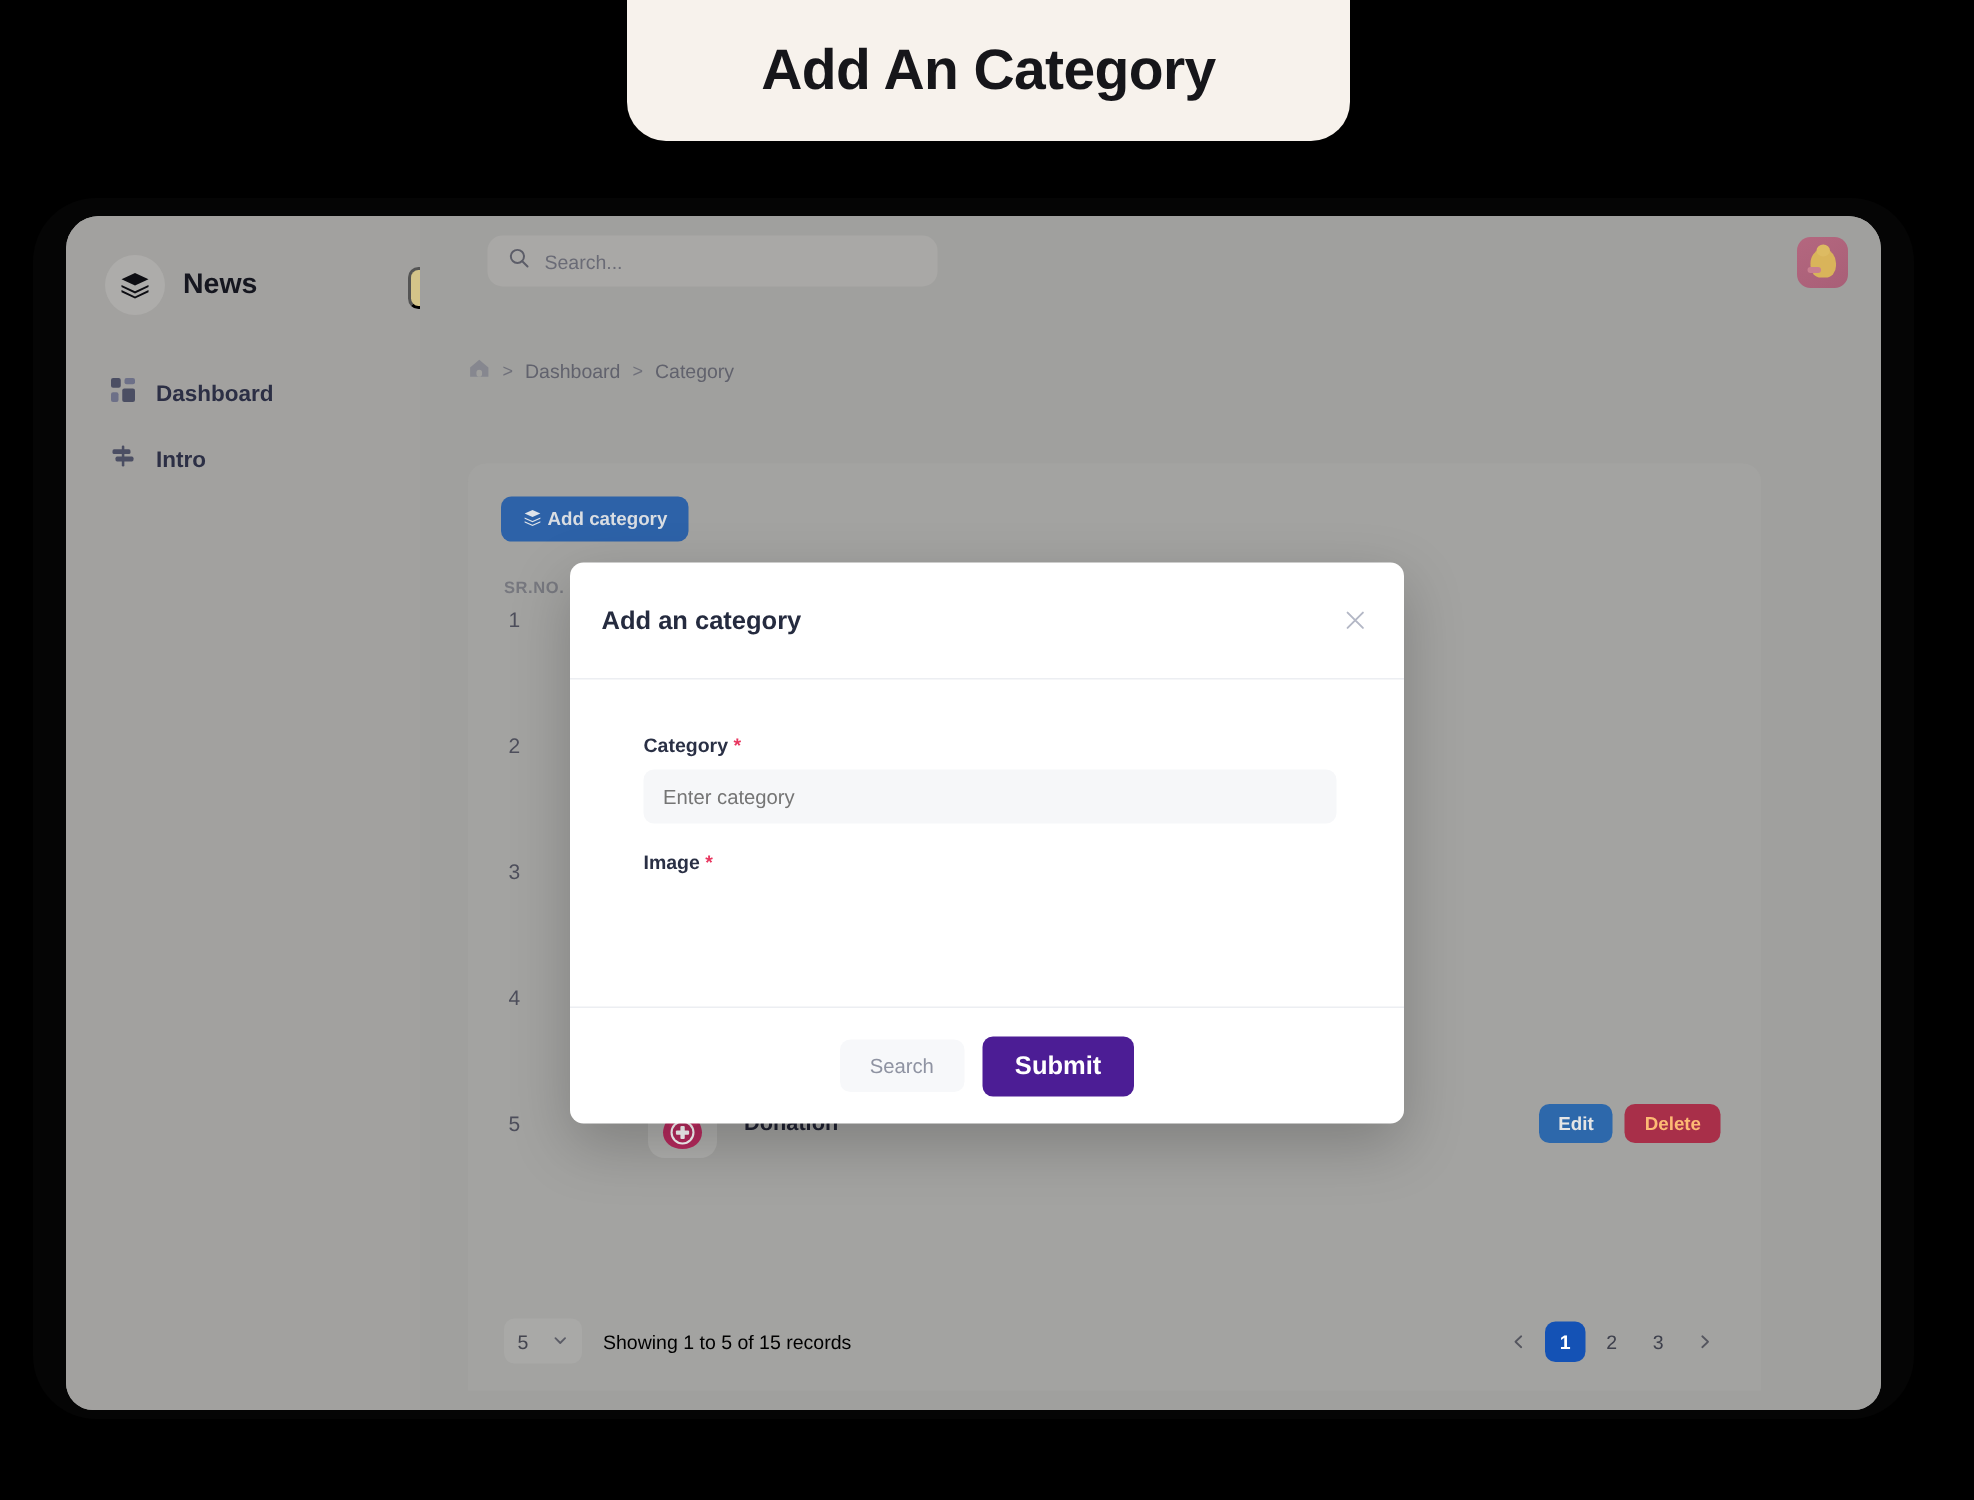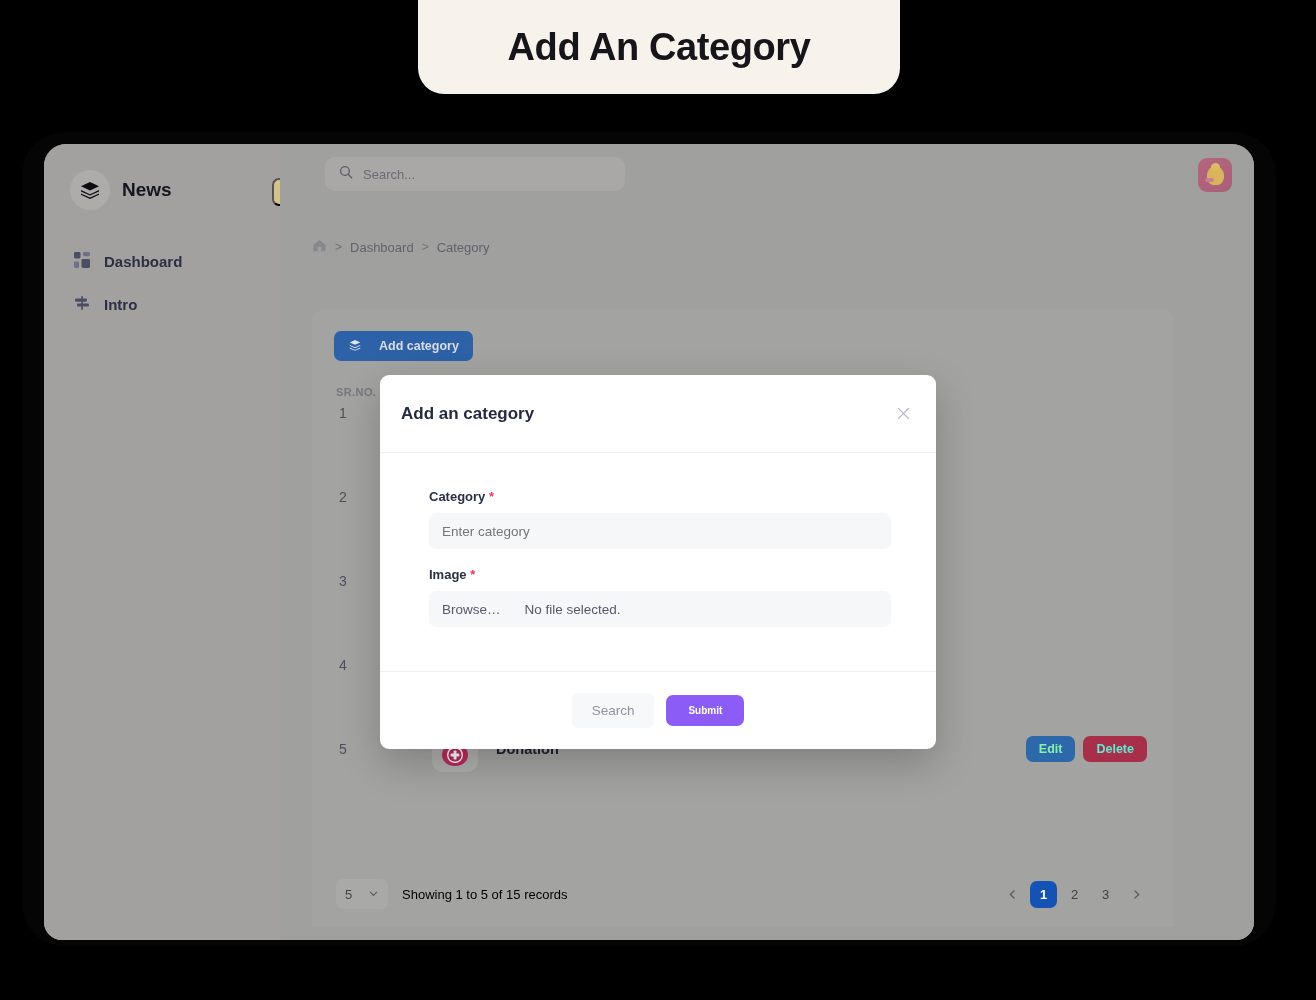--- a/index.html
+++ b/index.html
@@ -173,21 +173,21 @@
     border-radius: 8px;
     background: #a9a9a7;
     display: flex; align-items: center; gap: 9px;
     padding: 0 13px;
   }
   .search-cat .ph { font-size: 13px; color: #696a74; }
   .add-btn {
     height: 30px;
     background: #2d62a8;
     border-radius: 7px;
-    display: flex; align-items: center; gap: 17px;
+    display: flex; align-items: center; gap: 3px;
     padding: 0 14px;
     color: #d9dde2; font-size: 12.5px; font-weight: 600;
     border: none;
   }
 
   .thead {
     padding: 22px 0 0 24px;
     display: flex; align-items: center; gap: 6px;
   }
   .thead .col {
@@ -216,26 +216,26 @@
   .cat-name {
     margin-left: 18px;
     font-size: 14.5px; font-weight: 700; color: #1e2030;
   }
   .row-actions {
     position: absolute;
     right: 27px;
     display: flex; gap: 8px;
   }
   .btn-edit {
-    background: #2d68ab; color: #86efac;
+    background: #2d68ab; color: #e5e5e5;
     border: none; border-radius: 7px;
     padding: 6px 13px; font-size: 12.5px; font-weight: 600;
   }
   .btn-delete {
-    background: #a82f49; color: #5eead4;
+    background: #a82f49; color: #fdba74;
     border: none; border-radius: 7px;
     padding: 6px 13px; font-size: 12.5px; font-weight: 600;
   }
 
   .tfoot {
     position: absolute;
     left: 0; bottom: 18px;
     width: 862px;
     display: flex; align-items: center; justify-content: space-between;
     padding: 0 24px;
@@ -321,23 +321,23 @@
     display: flex; align-items: center; justify-content: center;
     gap: 12px;
   }
   .btn-discard {
     background: #f7f8fa; color: #8f93a2;
     border: none; border-radius: 7px;
     padding: 10px 20px; font-size: 13.5px;
     font-family: "Liberation Sans", sans-serif;
   }
   .btn-submit {
-    background: #8b5cf6; color: #ffffff;
+    background: #4c1d95; color: #ffffff;
     border: none; border-radius: 7px;
-    padding: 10px 22px; font-size: 10px; font-weight: 600;
+    padding: 10px 22px; font-size: 17px; font-weight: 600;
     font-family: "Liberation Sans", sans-serif;
   }
 
   .overlay {
     position: absolute;
     left: 0; top: 0;
     width: 1210px; height: 796px;
     background: rgba(40,40,40,0.0);
     z-index: 30;
   }
@@ -536,24 +536,20 @@
         <span class="req">*</span>
       </div>
       <input class="fld-input" type="text" placeholder="Enter category" style="">
 
       <div class="fld-gap"></div>
 
       <div class="fld-label">
         <span>Image</span>
         <span class="req">*</span>
       </div>
-      <div class="file-row">
-        <span class="file-browse">Browse…</span>
-        <span class="file-none">No file selected.</span>
-      </div>
     </div>
 
     <div class="modal-footer">
       <button class="btn-discard">Search</button>
       <button class="btn-submit">Submit</button>
     </div>
   </div>
 
 </div>
 

